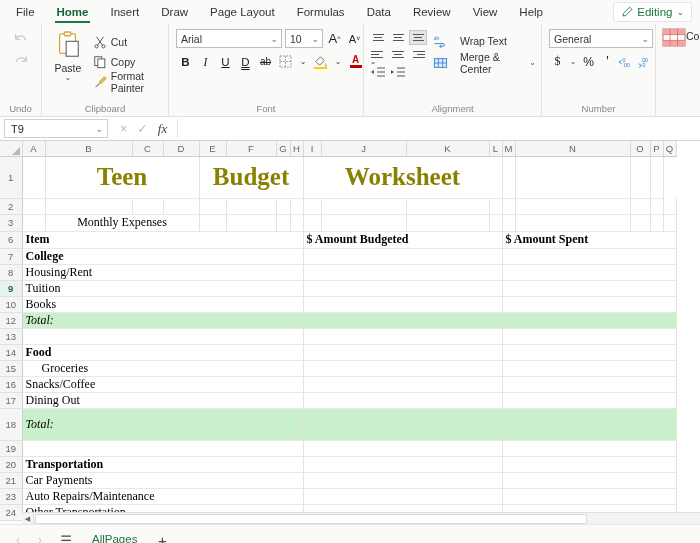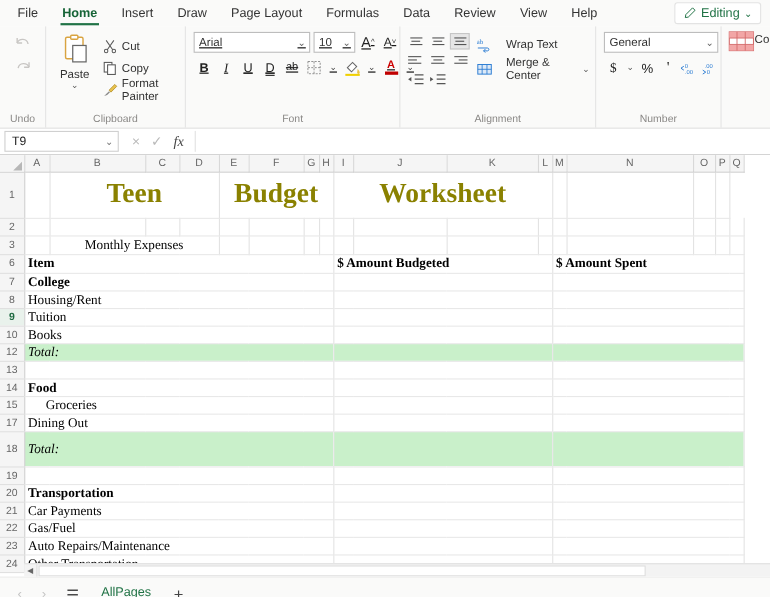--- a/index.html
+++ b/index.html
@@ -335,21 +335,21 @@
                   <path d="M7 9 L4 12 L2 14 L5 13 L8 10 Z" fill="#8a8a8a"></path>
                 </svg>
             </span>
             <span>Format Painter</span>
           </div>
         </div>
       </div>
       <div class="rgroup-label">Clipboard</div>
     </div>
 
-    <div class="rgroup" style="width:195px;text-decoration:underline;">
+    <div class="rgroup" style="width:195px;">
       <div class="rgroup-body" style="flex-direction:column; align-items:flex-start; padding-left:2px;">
         <div class="font-row1">
           <div class="combo" style="width:106px;">
             <span>Arial</span>
             <span class="cv">⌄</span>
           </div>
           <div class="combo" style="width:38px;">
             <span>10</span>
             <span class="cv">⌄</span>
           </div>
@@ -682,20 +682,26 @@
         <td class="cell bdr-top bdr-left bdr-right" colspan="5"></td>
       </tr>
 
       <tr style="height:16px">
         <th class="rowhead">15</th>
         <td class="cell bdr-left" colspan="8" style="padding-left:19px;">Groceries</td>
         <td class="cell bdr-left" colspan="4"></td>
         <td class="cell bdr-left bdr-right" colspan="5"></td>
       </tr>
 
+      <tr style="height:16px">
+        <th class="rowhead">16</th>
+        <td class="cell bdr-left" colspan="8" style="padding-left:3px;">Snacks/Coffee</td>
+        <td class="cell bdr-left" colspan="4"></td>
+        <td class="cell bdr-left bdr-right" colspan="5"></td>
+      </tr>
 
       <tr style="height:16px">
         <th class="rowhead">17</th>
         <td class="cell bdr-left" colspan="8" style="padding-left:3px;">Dining Out</td>
         <td class="cell bdr-left" colspan="4"></td>
         <td class="cell bdr-left bdr-right" colspan="5"></td>
       </tr>
 
       <tr class="tot-row" style="height:32px">
         <th class="rowhead">18</th>
@@ -718,26 +724,20 @@
         <td class="cell bdr-top bdr-left bdr-right" colspan="5"></td>
       </tr>
 
       <tr style="height:16px">
         <th class="rowhead">21</th>
         <td class="cell bdr-left" colspan="8" style="padding-left:3px;">Car Payments</td>
         <td class="cell bdr-left" colspan="4"></td>
         <td class="cell bdr-left bdr-right" colspan="5"></td>
       </tr>
 
-      <tr style="height:16px">
-        <th class="rowhead">22</th>
-        <td class="cell bdr-left" colspan="8" style="padding-left:3px;">Gas/Fuel</td>
-        <td class="cell bdr-left" colspan="4"></td>
-        <td class="cell bdr-left bdr-right" colspan="5"></td>
-      </tr>
 
       <tr style="height:16px">
         <th class="rowhead">23</th>
         <td class="cell bdr-left" colspan="8" style="padding-left:3px;">Auto Repairs/Maintenance</td>
         <td class="cell bdr-left" colspan="4"></td>
         <td class="cell bdr-left bdr-right" colspan="5"></td>
       </tr>
 
       <tr style="height:16px">
         <th class="rowhead">24</th>

